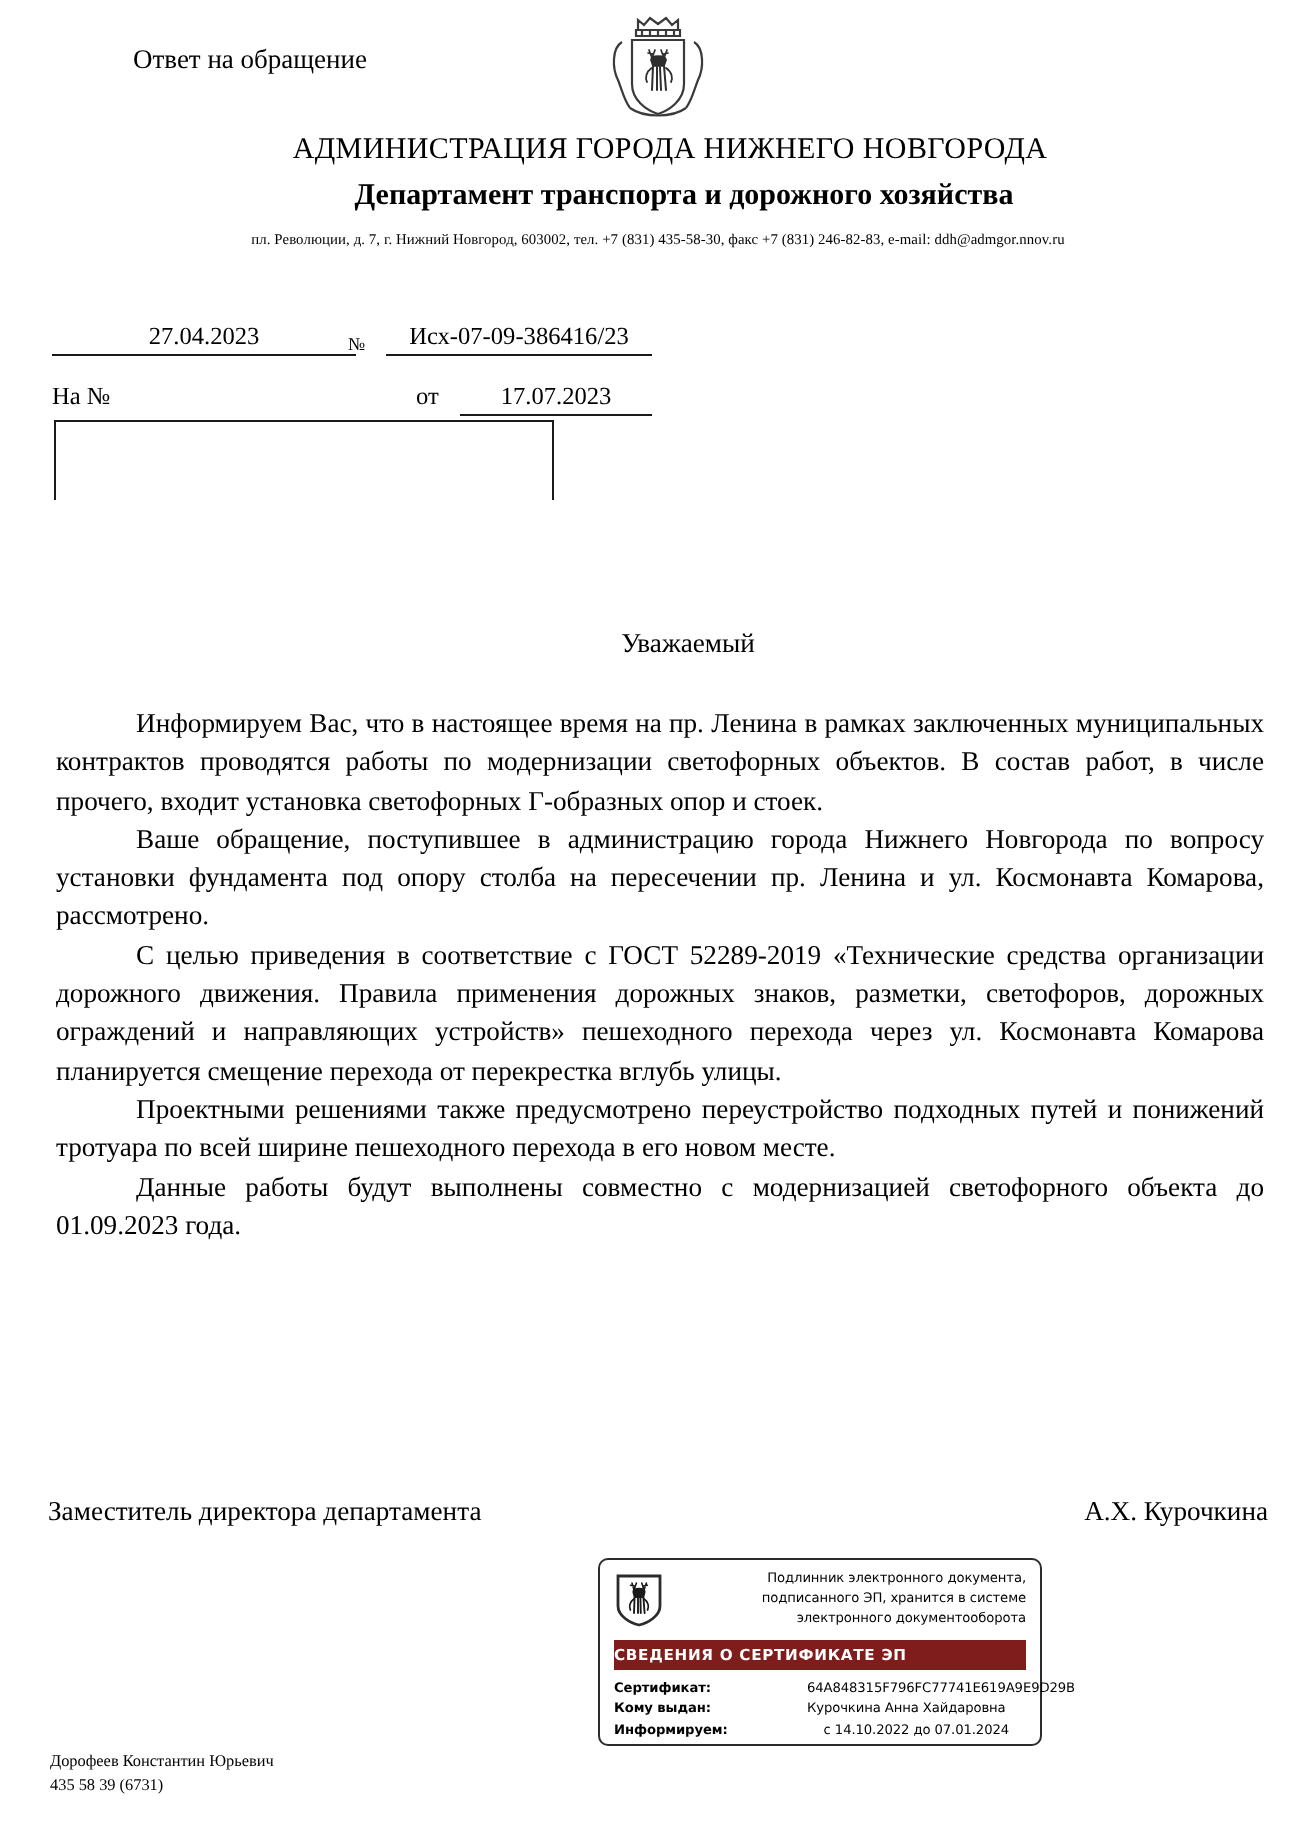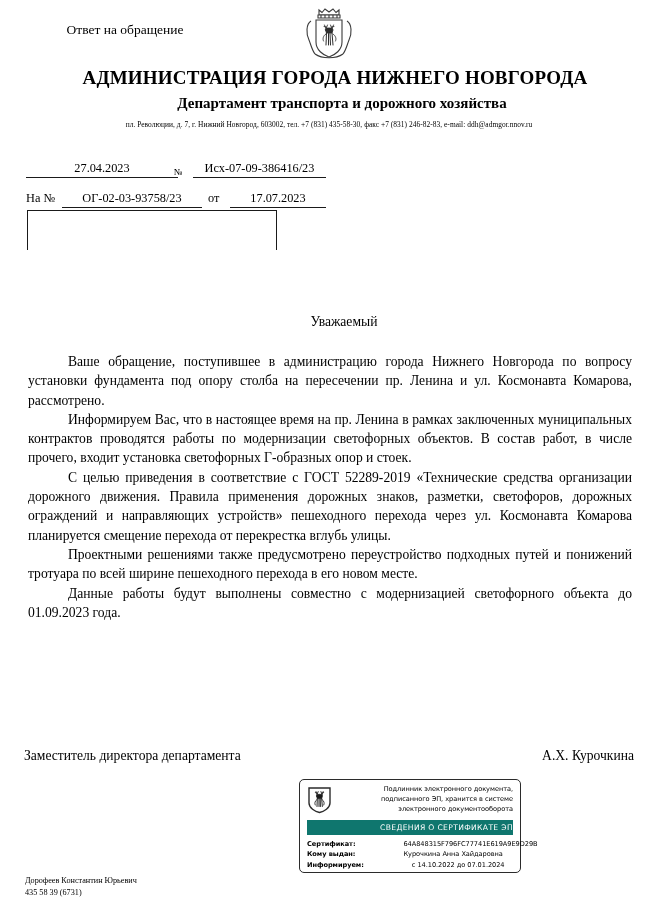--- a/index.html
+++ b/index.html
@@ -40,22 +40,22 @@
 
   
   .header {
     position: absolute;
     left: 0;
     top: 66px;
     width: 658px;
     text-align: center;
   }
   .org-title {
-    font-size: 19px;
-    font-weight: bold;
+    font-size: 15px;
+    font-weight: normal;
     letter-spacing: 0.2px;
     line-height: 1.25;
     white-space: nowrap;
     padding-left: 12px;
   }
   .dept-title {
     font-size: 15px;
     font-weight: bold;
     margin-top: 4px;
     line-height: 1.25;
@@ -199,26 +199,27 @@
   }
   .stamp-note {
     font-size: 6.6px;
     line-height: 1.5;
     text-align: right;
     flex: 1;
     letter-spacing: -0.05px;
   }
   .stamp-banner {
     margin-top: 5px;
-    background: #0f766e;
+    background: #7f1d1d;
     color: #ffffff;
-    text-align: right;
+    text-align: left;
     font-size: 7.6px;
     letter-spacing: 0.35px;
     padding: 3px 0 3px 0;
+    font-weight: bold;
   }
   .stamp-fields {
     margin-top: 4px;
     font-size: 6.6px;
     line-height: 1.62;
     letter-spacing: -0.05px;
   }
   .stamp-fields div {
     white-space: nowrap;
   }
@@ -275,34 +276,33 @@
   </div>
 
   <div class="refblock">
     <div class="ref-row">
       <div class="ref-field r1-date">27.04.2023</div>
       <div class="ref-sub r1-no-lab">№</div>
       <div class="ref-field r1-out">Исх-07-09-386416/23</div>
     </div>
     <div class="ref-row">
       <div class="ref-label r2-lab">На №</div>
-      <div class="ref-field r2-in">ОГ-02-03-93758/23</div>
       <div class="ref-label r2-ot">от</div>
       <div class="ref-field r2-date">17.07.2023</div>
     </div>
   </div>
 
   <div class="subject-box"></div>
   <div class="subject-text">Ответ на обращение</div>
 
   <div class="salutation">Уважаемый</div>
 
   <div class="body-text">
+    <p>Информируем Вас, что в настоящее время на пр. Ленина в рамках заключенных муниципальных контрактов проводятся работы по модернизации светофорных объектов. В состав работ, в числе прочего, входит установка светофорных Г-образных опор и стоек.</p>
     <p>Ваше обращение, поступившее в администрацию города Нижнего Новгорода по вопросу установки фундамента под опору столба на пересечении пр. Ленина и ул. Космонавта Комарова, рассмотрено.</p>
-    <p>Информируем Вас, что в настоящее время на пр. Ленина в рамках заключенных муниципальных контрактов проводятся работы по модернизации светофорных объектов. В состав работ, в числе прочего, входит установка светофорных Г-образных опор и стоек.</p>
     <p>С целью приведения в соответствие с ГОСТ 52289-2019 «Технические средства организации дорожного движения. Правила применения дорожных знаков, разметки, светофоров, дорожных ограждений и направляющих устройств» пешеходного перехода через ул. Космонавта Комарова планируется смещение перехода от перекрестка вглубь улицы.</p>
     <p>Проектными решениями также предусмотрено переустройство подходных путей и понижений тротуара по всей ширине пешеходного перехода в его новом месте.</p>
     <p>Данные работы будут выполнены совместно с модернизацией светофорного объекта до 01.09.2023 года.</p>
   </div>
 
   <div class="sig-row">
     <div>Заместитель директора департамента</div>
     <div>А.Х. Курочкина</div>
   </div>
 

